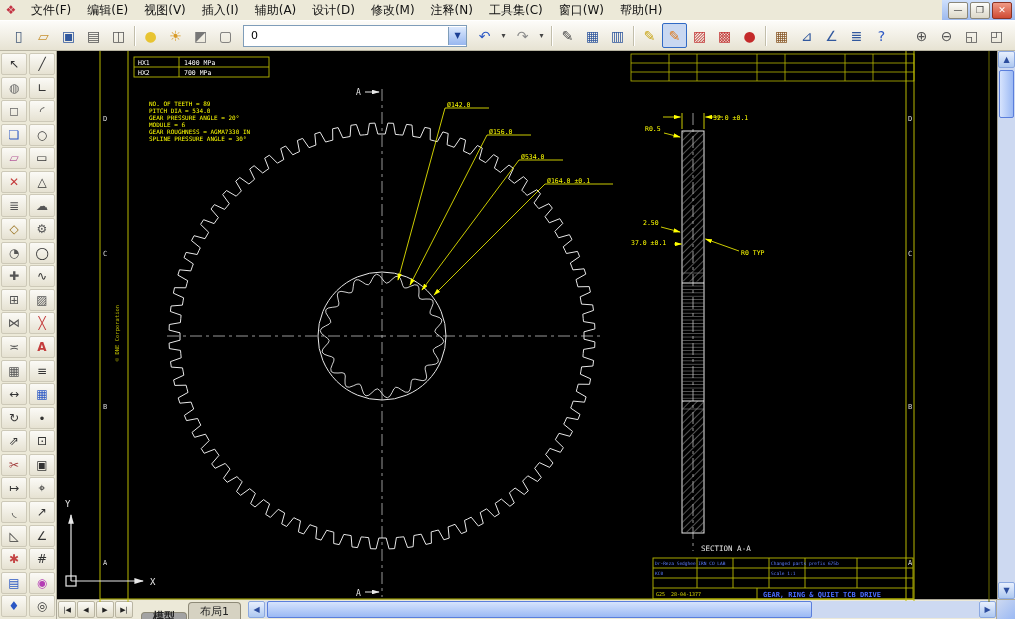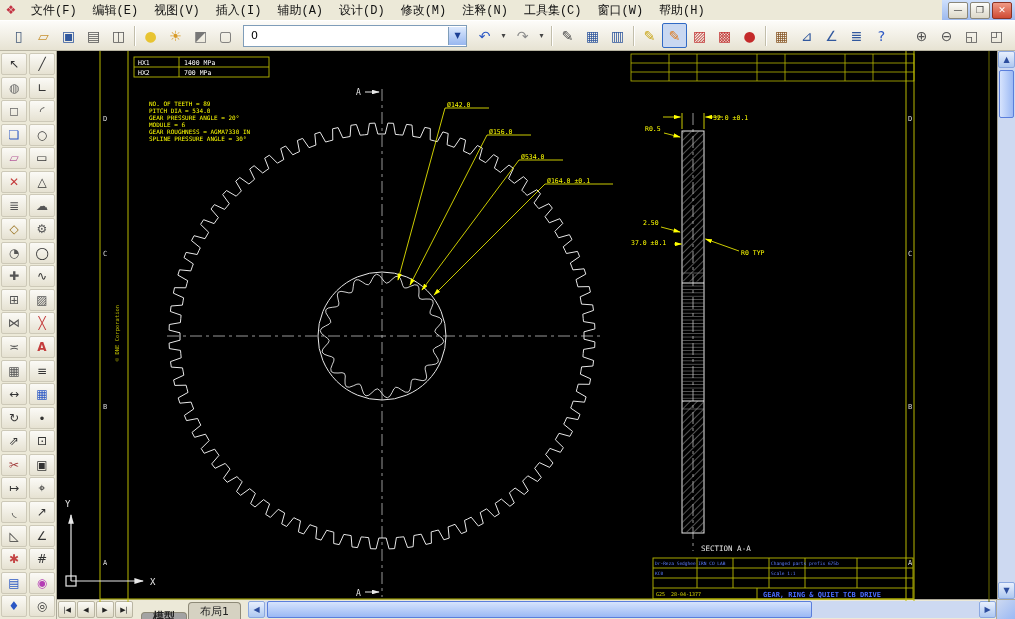--- a/index.html
+++ b/index.html
@@ -63,21 +63,21 @@
            background:linear-gradient(#d6e3fd,#9bb9f4);}
   .corner{width:18px;background:linear-gradient(135deg,#cdd9f1,#9bb9f4);border-left:1px solid #aca899;}
 </style>
 </head>
 <body>
 
 <div class="window">
 
   <div class="menubar">
     <div class="app-icon">❖</div>
-    <div id="menu-items" style="display:flex;font-family:Liberation Mono, monospace;">
+    <div id="menu-items" style="display:flex;">
         <div class="menu-item">文件(F)</div>
         <div class="menu-item">编辑(E)</div>
         <div class="menu-item">视图(V)</div>
         <div class="menu-item">插入(I)</div>
         <div class="menu-item">辅助(A)</div>
         <div class="menu-item">设计(D)</div>
         <div class="menu-item">修改(M)</div>
         <div class="menu-item">注释(N)</div>
         <div class="menu-item">工具集(C)</div>
         <div class="menu-item">窗口(W)</div>

